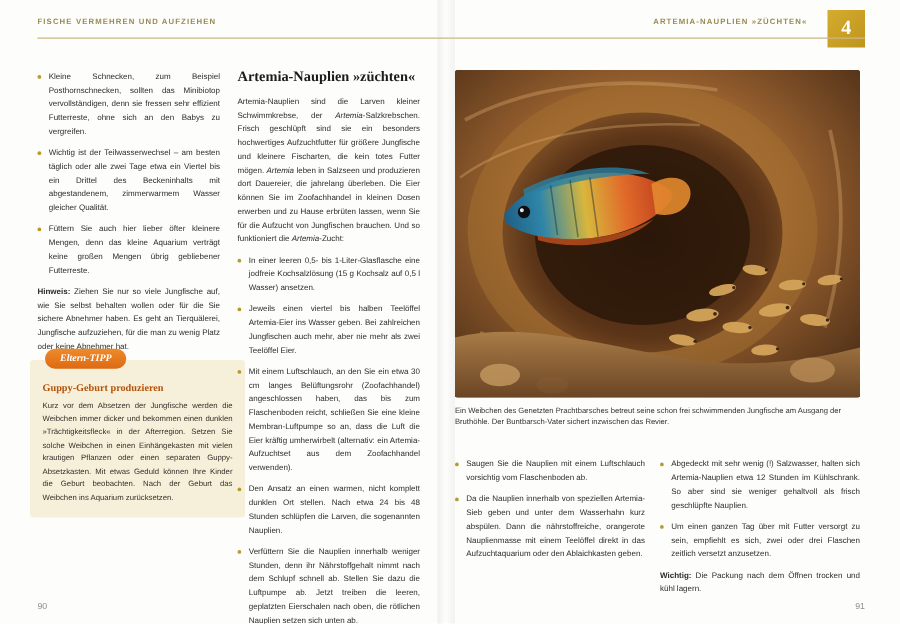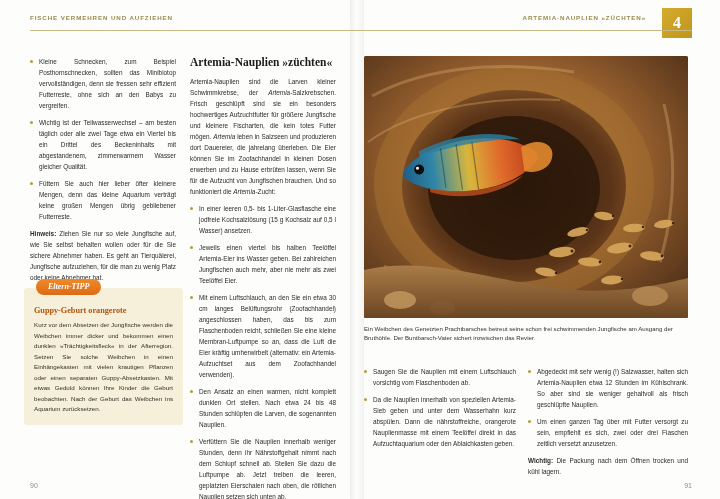--- a/index.html
+++ b/index.html
@@ -120,21 +120,21 @@
     background: #b59b2f;
   }
   .hinweis { margin-top: 2px; }
   .hinweis b { font-weight: bold; }
 
   
   .tippbox {
     position: absolute;
     left: 24px;
     top: 288px;
-    width: 159px;
+    width: 172px;
     background: #f6efd9;
     border-radius: 3px;
     padding: 16px 10px 10px 10px;
     box-sizing: border-box;
   }
   .tipp-banner {
     position: absolute;
     left: 12px;
     top: -9px;
     background: #e8761f;
@@ -226,21 +226,21 @@
     <ul class="bullets">
       <li>Kleine Schnecken, zum Beispiel Posthornschnecken, sollten das Minibiotop vervollständigen, denn sie fressen sehr effizient Futterreste, ohne sich an den Babys zu vergreifen.</li>
       <li>Wichtig ist der Teilwasserwechsel – am besten täglich oder alle zwei Tage etwa ein Viertel bis ein Drittel des Beckeninhalts mit abgestandenem, zimmerwarmem Wasser gleicher Qualität.</li>
       <li>Füttern Sie auch hier lieber öfter kleinere Mengen, denn das kleine Aquarium verträgt keine großen Mengen übrig gebliebener Futterreste.</li>
     </ul>
     <p class="body hinweis"><b>Hinweis:</b><span> Ziehen Sie nur so viele Jungfische auf, wie Sie selbst behalten wollen oder für die Sie sichere Abnehmer haben. Es geht an Tierquälerei, Jungfische aufzuziehen, für die man zu wenig Platz oder keine Abnehmer hat.</span></p>
   </div>
 
   <div class="tippbox">
     <div class="tipp-banner">Eltern-TIPP</div>
-    <div class="tipp-title">Guppy-Geburt orangerote</div>
+    <div class="tipp-title">Guppy-Geburt produzieren</div>
     <div class="tipp-body">Kurz vor dem Absetzen der Jungfische werden die Weibchen immer dicker und bekommen einen dunklen »Trächtigkeitsfleck« in der Afterregion. Setzen Sie solche Weibchen in einen Einhängekasten mit vielen krautigen Pflanzen oder einen separaten Guppy-Absetzkasten. Mit etwas Geduld können Ihre Kinder die Geburt beobachten. Nach der Geburt das Weibchen ins Aquarium zurücksetzen.</div>
   </div>
 
   <div class="col col2">
     <h2 class="heading">Artemia-Nauplien »züchten«</h2>
     <p class="body"><span>Artemia-Nauplien sind die Larven kleiner Schwimmkrebse, der </span><span class="it">Artemia</span><span>-Salzkrebschen. Frisch geschlüpft sind sie ein besonders hochwertiges Aufzuchtfutter für größere Jungfische und kleinere Fischarten, die kein totes Futter mögen. </span><span class="it">Artemia</span><span> leben in Salzseen und produzieren dort Dauereier, die jahrelang überleben. Die Eier können Sie im Zoofachhandel in kleinen Dosen erwerben und zu Hause erbrüten lassen, wenn Sie für die Aufzucht von Jungfischen brauchen. Und so funktioniert die </span><span class="it">Artemia</span><span>-Zucht:</span></p>
     <ul class="bullets">
       <li>In einer leeren 0,5- bis 1-Liter-Glasflasche eine jodfreie Kochsalzlösung (15 g Kochsalz auf 0,5 l Wasser) ansetzen.</li>
       <li>Jeweils einen viertel bis halben Teelöffel Artemia-Eier ins Wasser geben. Bei zahlreichen Jungfischen auch mehr, aber nie mehr als zwei Teelöffel Eier.</li>
       <li>Mit einem Luftschlauch, an den Sie ein etwa 30 cm langes Belüftungsrohr (Zoofachhandel) angeschlossen haben, das bis zum Flaschenboden reicht, schließen Sie eine kleine Membran-Luftpumpe so an, dass die Luft die Eier kräftig umherwirbelt (alternativ: ein Artemia-Aufzuchtset aus dem Zoofachhandel verwenden).</li>

